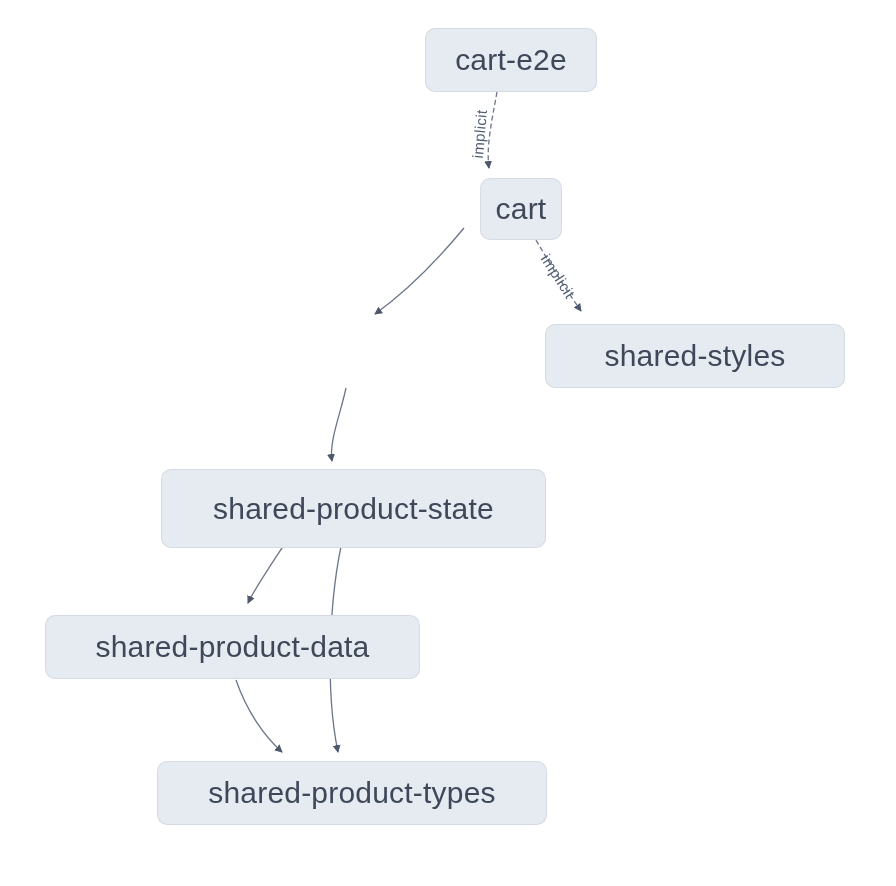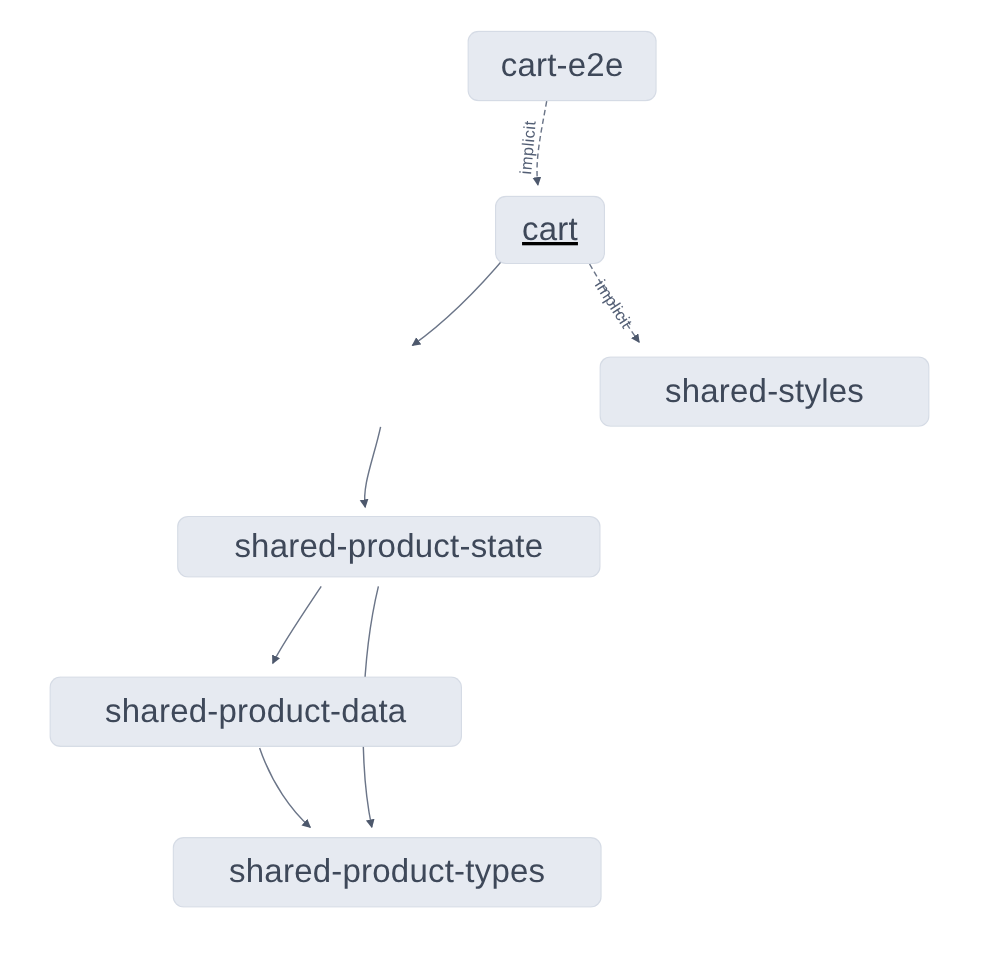--- a/index.html
+++ b/index.html
@@ -83,27 +83,27 @@
         <path d="M346,388 C340,416 329,441 332,461" class="edge solid" marker-end="url(#arrow)"></path>
         <path d="M292,533 C272,563 255,588 248,603" class="edge solid" marker-end="url(#arrow)"></path>
         <path d="M344,533 C329,595 325,690 338,752" class="edge solid" marker-end="url(#arrow)"></path>
         <path d="M236,680 C247,712 265,737 282,752" class="edge solid" marker-end="url(#arrow)"></path>
       </g>
   </svg>
   <div class="node-layer">
       <div class="node" style="left: 425px; top: 28px; width: 172px; height: 64px;">
         <span>cart-e2e</span>
       </div>
-      <div class="node" style="left: 450px; top: 178px; width: 100px; height: 62px; text-decoration: underline;">
+      <div class="node" style="left: 480px; top: 178px; width: 82px; height: 62px;">
         <span>cart</span>
       </div>
       <div class="node" style="left: 545px; top: 324px; width: 300px; height: 64px;">
         <span>shared-styles</span>
       </div>
-      <div class="node" style="left: 161px; top: 469px; width: 385px; height: 56px;">
+      <div class="node" style="left: 161px; top: 469px; width: 385px; height: 79px;">
         <span>shared-product-state</span>
       </div>
       <div class="node" style="left: 157px; top: 761px; width: 390px; height: 64px;">
         <span>shared-product-types</span>
       </div>
       <div class="node" style="left: 45px; top: 615px; width: 375px; height: 64px;">
         <span>shared-product-data</span>
       </div>
     </div>
 </div>

